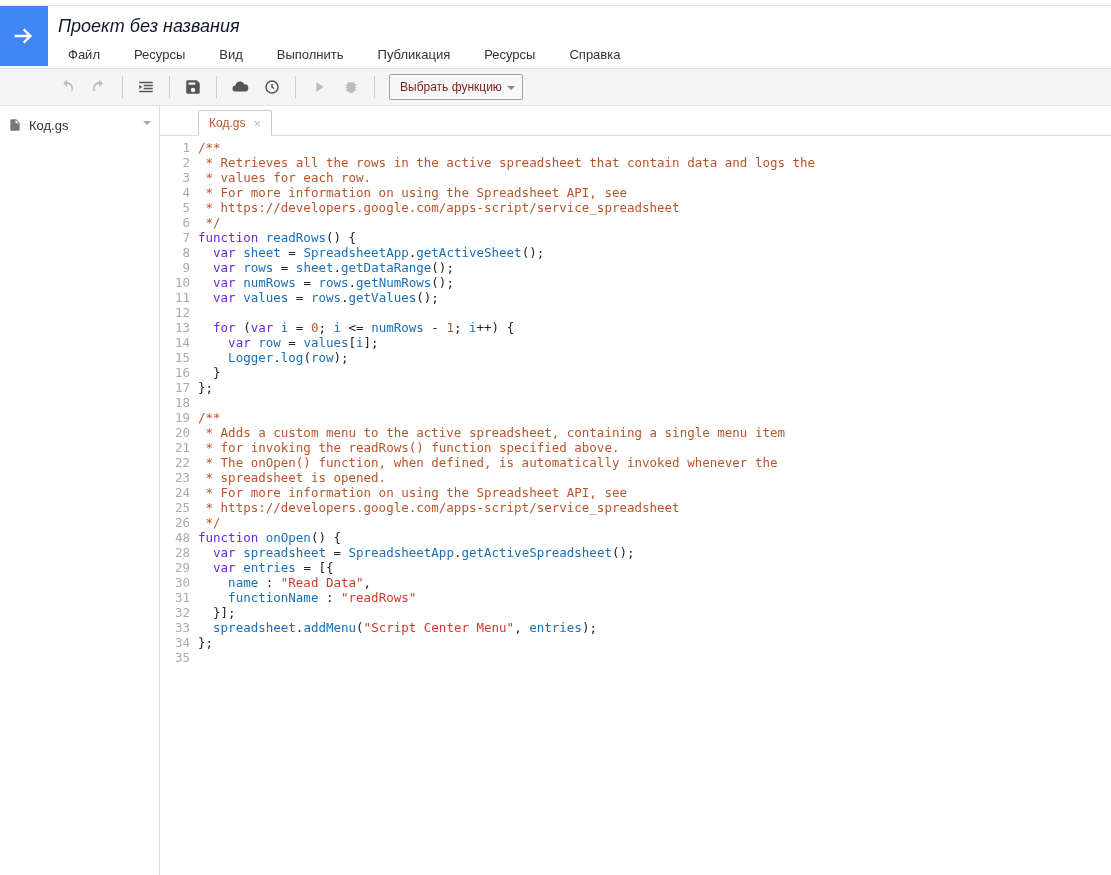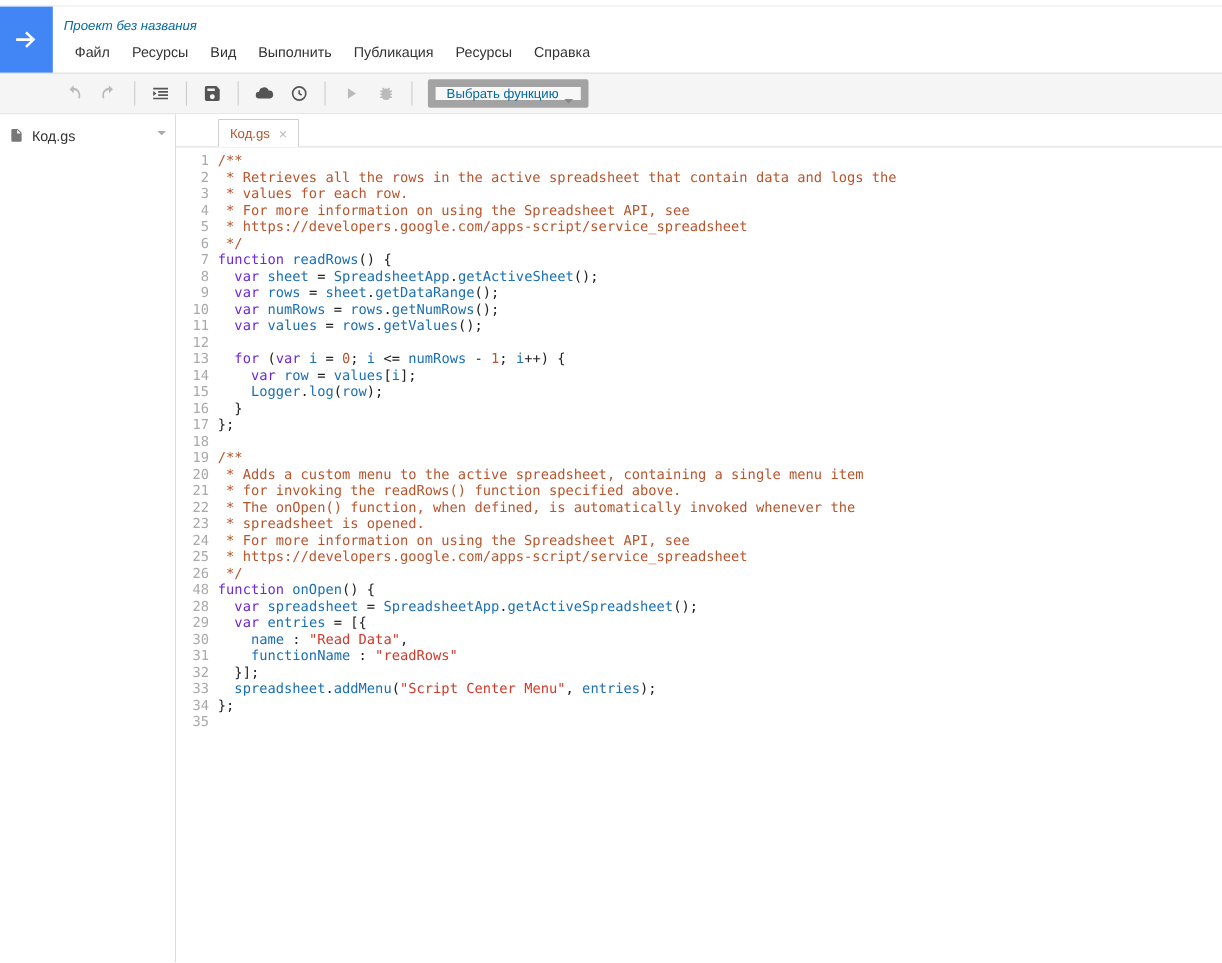--- a/index.html
+++ b/index.html
@@ -4,29 +4,29 @@
 <style>
 * { margin:0; padding:0; box-sizing:border-box; }
 body { font-family: Arial, sans-serif; font-size:13px; background:#fff; color:#333; overflow:hidden; width:1111px; height:875px; }
 
 .topstrip { height:6px; background:#fff; border-bottom:1px solid #e5e5e5; }
 
 .header { display:flex; align-items:flex-start; background:#fff; }
 .logo { width:48px; height:60px; background:#4285f4; display:flex; align-items:center; justify-content:center; }
 .logo svg { width:28px; height:28px; }
 .header-main { flex:1; padding:8px 10px 0 10px; }
-.proj-title { font-size:12px; color:#0369a1; font-style:italic; font-family:Arial; padding:2px 0 6px 0; }
-.menubar { display:flex; gap:0;align-items:center; }
+.proj-title { font-size:18px; color:#0f172a; font-style:italic; font-family:Arial; padding:2px 0 6px 0; }
+.menubar { display:flex; gap:14px;align-items:center; }
 .menubar .mitem { padding:4px 10px 6px 10px; font-size:13px; color:#333; cursor:pointer; }
 
 .toolbar { height:38px; background:#f5f5f5; border-top:1px solid #e0e0e0; border-bottom:1px solid #e0e0e0; display:flex; align-items:center; padding:0 6px 0 52px; gap:2px; }
 .tbtn { width:30px; height:28px; display:flex; align-items:center; justify-content:center; cursor:pointer; border-radius:2px; color:#666; }
 .tbtn.disabled { opacity:.45; cursor:default; }
 .tsep { width:1px; height:22px; background:#ccc; margin:0 6px; }
-.func-select { margin-left:6px; height:26px; border:7px solid #a3a3a3; background:#f8f8f8; padding:0 20px 0 10px; font-size:12px; color:#0369a1; display:flex; align-items:center; position:relative; border-radius:2px; cursor:pointer; }
+.func-select { margin-left:6px; height:26px; border:1px solid #a3a3a3; background:#f8f8f8; padding:0 20px 0 10px; font-size:12px; color:#7f1d1d; display:flex; align-items:center; position:relative; border-radius:2px; cursor:pointer; }
 .func-select::after { content:""; position:absolute; right:7px; top:11px; border:4px solid transparent; border-top-color:#888; }
 
 .body { display:flex; height:calc(875px - 6px - 60px - 38px); }
 .sidebar { width:160px; border-right:1px solid #ddd; background:#fff; padding-top:6px; }
 .side-file { display:flex; align-items:center; padding:5px 8px; font-size:13px; color:#333; gap:7px; cursor:pointer; position:relative; }
 .side-file .fdrop { position:absolute; right:8px; top:9px; border:4px solid transparent; border-top-color:#aaa; }
 .file-icon { width:14px; height:16px; }
 
 .editor-col { flex:1; display:flex; flex-direction:column; background:#fff; }
 .tabrow { display:flex; align-items:flex-end; height:30px; padding-left:38px; background:#fff; border-bottom:1px solid #ddd; }

